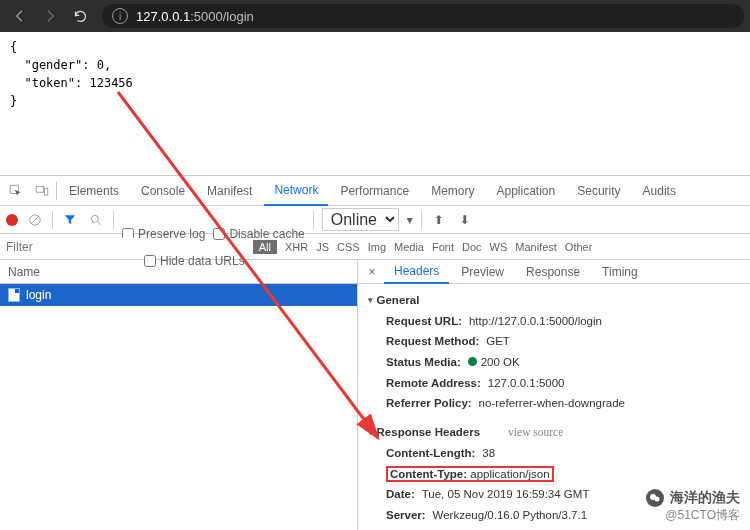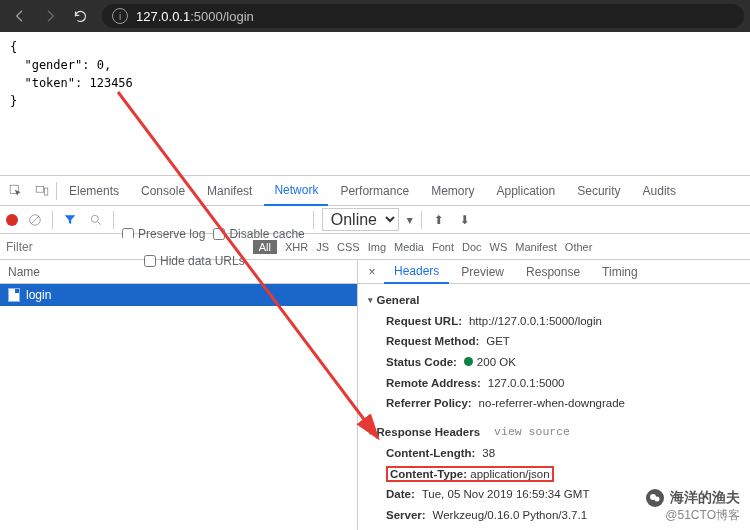--- a/index.html
+++ b/index.html
@@ -49,21 +49,21 @@
   .right-tabs { height:24px; border-bottom:1px solid #ccc; display:flex; align-items:center; padding:0 4px; gap:2px; }
   .close-x { width:20px; text-align:center; color:#5f6368; }
   .rt { padding:0 10px; height:24px; display:flex; align-items:center; color:#5f6368; }
   .rt.active { color:#1a73e8; border-bottom:2px solid #1a73e8; }
   .details { padding:6px 10px; font-size:11.5px; line-height:1.8; color:#333; overflow:auto; }
   .grp-hdr { font-weight:bold; color:#333; display:flex; align-items:center; gap:4px; }
   .grp-hdr::before { content:"▾"; font-size:9px; color:#666; }
   .kv { padding-left:18px; font-family:Consolas,monospace; }
   .kv b { font-weight:bold; }
   .status-dot { display:inline-block; width:9px; height:9px; border-radius:50%; background:#0b8043; margin-right:4px; }
-  .vs { color:#888; font-weight:normal; margin-left:10px; font-family:Liberation Mono, monospace; }
+  .vs { color:#888; font-weight:normal; margin-left:24px; font-family:Liberation Serif, serif; }
   .hl { border:2px solid #e53935; padding:0 2px; }
 
   
   .arrow-svg { position:absolute; left:0; top:0; pointer-events:none; }
   .wm { position:absolute; right:10px; bottom:6px; text-align:right; font-size:12px; color:#888; }
   .wm .t { display:flex; align-items:center; justify-content:flex-end; gap:6px; color:#555; font-weight:bold; font-size:14px; }
   .wm .wc { width:18px; height:18px; border-radius:50%; background:#555; display:inline-flex; align-items:center; justify-content:center; }
   .wm .wc svg { width:12px; height:12px; fill:#fff; }
 </style>
 </head>
@@ -193,21 +193,21 @@
         <div class="rt">Preview</div>
         <div class="rt">Response</div>
         <div class="rt">Timing</div>
       </div>
       <div class="details">
         <div class="grp-hdr">
             <span>General</span>
           </div>
         <div class="kv"><b>Request URL:</b> <span>http://127.0.0.1:5000/login</span></div>
         <div class="kv"><b>Request Method:</b> <span>GET</span></div>
-        <div class="kv"><b>Status Code:</b> <span class="status-dot"></span><span>200 OK</span></div>
+        <div class="kv"><b>Status Media:</b> <span class="status-dot"></span><span>200 OK</span></div>
         <div class="kv"><b>Remote Address:</b> <span>127.0.0.1:5000</span></div>
         <div class="kv"><b>Referrer Policy:</b> <span>no-referrer-when-downgrade</span></div>
         <div style="height:8px"></div>
         <div class="grp-hdr">
             <span>Response Headers</span>
             <span class="vs">view source</span>
           </div>
         <div class="kv"><b>Content-Length:</b> <span>38</span></div>
         <div class="kv"><span class="hl"><b>Content-Type:</b> <span>application/json</span></span></div>
         <div class="kv"><b>Date:</b> <span>Tue, 05 Nov 2019 16:59:34 GMT</span></div>

